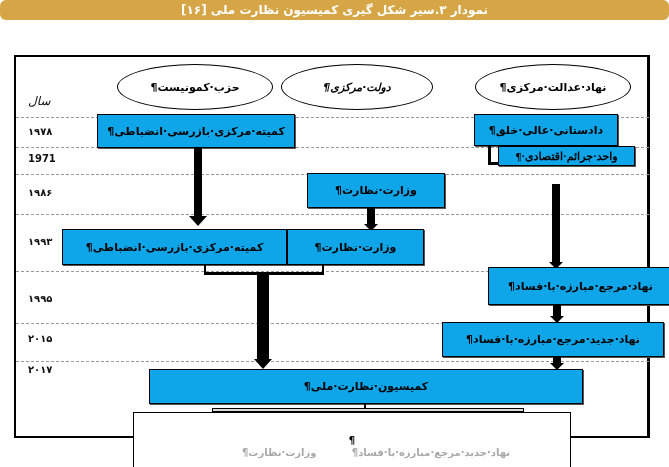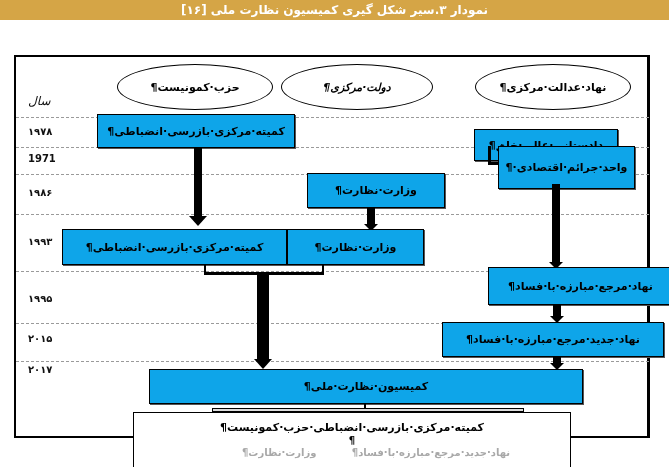--- a/index.html
+++ b/index.html
@@ -1,21 +1,21 @@
 <!DOCTYPE html>
 <html><head>
   <meta charset="utf-8">
   <style>
     * { box-sizing: border-box; margin: 0; padding: 0; }
     html, body { width: 669px; height: 467px; background: #ffffff; overflow: hidden; }
     body { position: relative; font-family: "DejaVu Sans", sans-serif; }
     .title-bar {
       position: absolute; left: 0; top: 0; width: 669px; height: 20px;
       background: #d5a546; color: #ffffff; font-weight: bold;
-      font-size: 12px; text-align: center; line-height: 20px; direction: rtl;
+      font-size: 12px; text-align: center; line-height: 20px; direction: rtl; border-radius: 6px;
     }
     .frame {
       position: absolute; left: 14px; top: 55px; width: 636px; height: 383px;
       border: 2px solid #000; border-right-width: 3px; background: #fff;
     }
     .gridline {
       position: absolute; left: 16px; width: 633px; height: 0;
       border-top: 1px dashed #9a9a9a;
     }
     .year {
@@ -86,35 +86,34 @@
 <div class="shaft" style="left:367px; top:208px; width:8px; height:16px;"></div>
 <div class="head small" style="left:364px; top:224px;"></div>
 <div class="box" style="left:287px; top:229px; width:137px; height:36px;">وزارت·نظارت¶</div>
 
 <div class="line" style="left:204px; top:265px; width:2px; height:9px;"></div>
 <div class="line" style="left:204px; top:272px; width:120px; height:3px;"></div>
 <div class="line" style="left:322px; top:265px; width:2px; height:9px;"></div>
 <div class="shaft" style="left:257px; top:275px; width:12px; height:84px;"></div>
 <div class="head" style="left:254px; top:359px;"></div>
 
-<div class="box" style="left:474px; top:129px; width:144px; height:32px;">دادستانی·عالی·خلق¶</div>
+<div class="box" style="left:474px; top:114px; width:144px; height:32px;">دادستانی·عالی·خلق¶</div>
 <div class="line" style="left:488px; top:146px; width:3px; height:18px;"></div>
 <div class="line" style="left:488px; top:162px; width:10px; height:3px;"></div>
-<div class="box" style="left:498px; top:146px; width:137px; height:43px;">واحد·جرائم·اقتصادی·¶</div>
+<div class="box" style="left:498px; top:146px; width:137px; height:20px;font-family:Liberation Serif, serif;">واحد·جرائم·اقتصادی·¶</div>
 <div class="shaft" style="left:552px; top:184px; width:8px; height:78px;"></div>
 <div class="head small" style="left:549px; top:262px;"></div>
 <div class="box" style="left:460px; top:267px; width:185px; height:38px;margin-left:28px;">نهاد·مرجع·مبارزه·با·فساد¶</div>
 <div class="shaft" style="left:553px; top:305px; width:8px; height:12px;"></div>
 <div class="head small" style="left:550px; top:316px;"></div>
 <div class="box" style="left:442px; top:322px; width:222px; height:35px;">نهاد·جدید·مرجع·مبارزه·با·فساد¶</div>
 <div class="shaft" style="left:553px; top:357px; width:8px; height:8px;"></div>
 <div class="head small" style="left:550px; top:363px;"></div>
 
 <div class="box" style="left:149px; top:369px; width:434px; height:35px;">کمیسیون·نظارت·ملی¶</div>
 <div class="line" style="left:364px; top:404px; width:2px; height:8px;"></div>
 <div class="line" style="left:212px; top:408px; width:312px; height:4px; border:1px solid #000; background:#ddd;"></div>
 
 <div class="bottom-box">
-  <div style="position:absolute; left:0; right:0; top:8px; text-align:center; font-size:11px; color:#000;">کمیته·مرکزی·بازرسی·انضباطی·حزب·کمونیست¶</div>
   <div style="position:absolute; left:0; right:0; top:22px; text-align:center; font-size:10px; color:#000;">¶</div>
   <div class="faded" style="position:absolute; right:60px; top:34px; font-size:10px;">نهاد·جدید·مرجع·مبارزه·با·فساد¶</div>
   <div class="faded" style="position:absolute; left:108px; top:34px; font-size:10px;">وزارت·نظارت¶</div>
 </div>
 
 </body></html>

